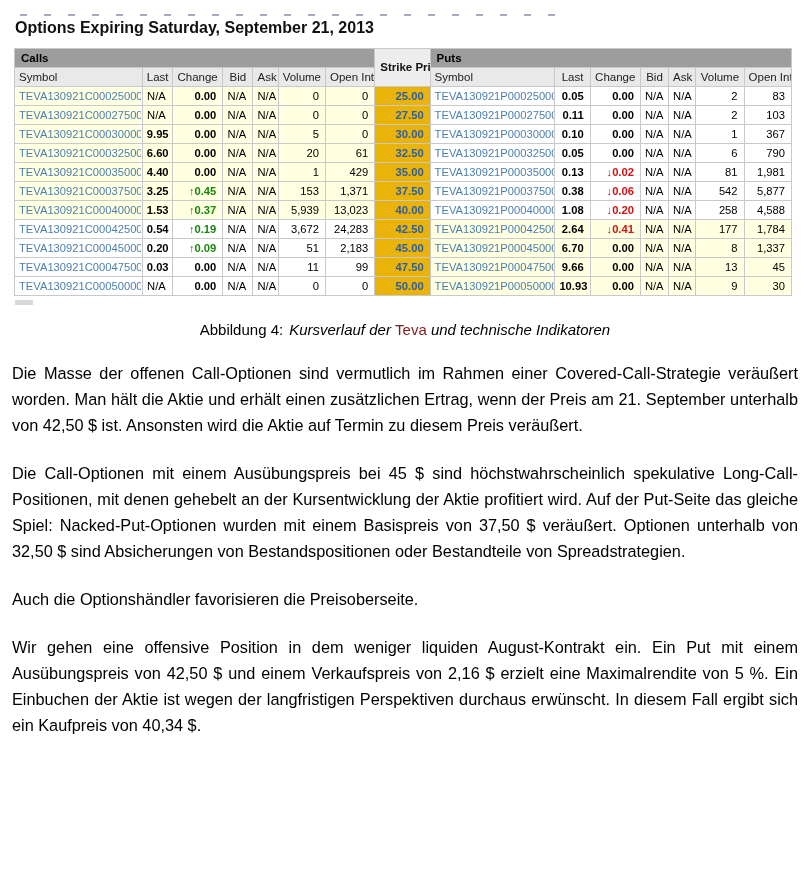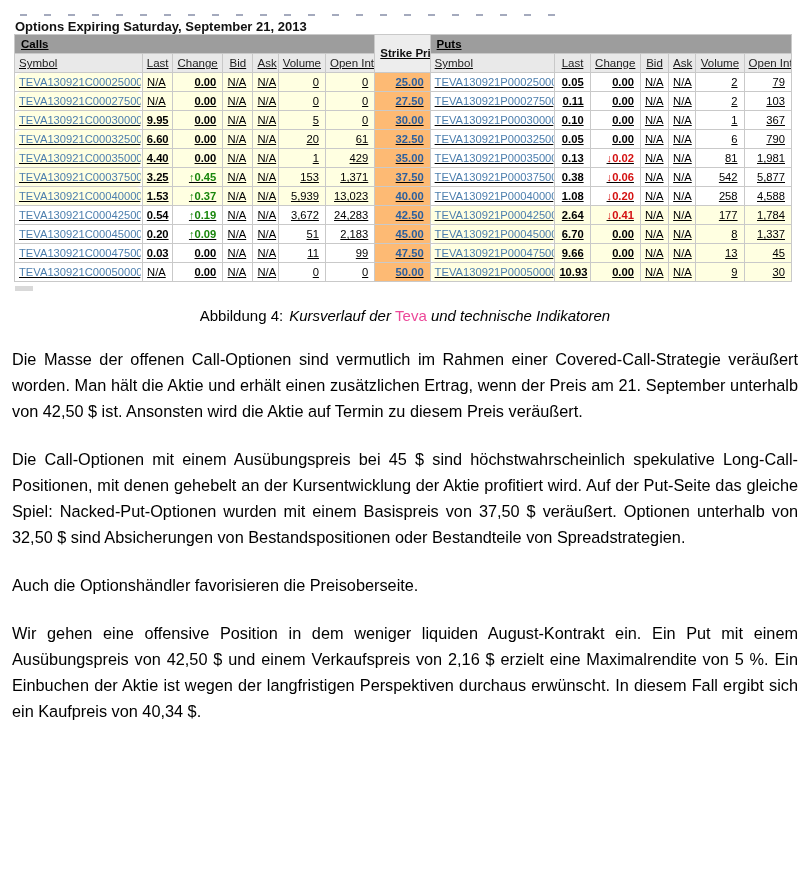--- a/index.html
+++ b/index.html
@@ -16,25 +16,24 @@
   p.body-par{
     font-size:16.3px;line-height:26px;text-align:justify;
     margin:22px 0 0 0;color:#000;
   }
   
   .figure-wrap{margin:14px 0 0 2px;}
   .crop-remnant-top{
     height:2px;width:545px;margin:0 0 3px 6px;
     background:repeating-linear-gradient(90deg, rgba(90,100,135,.55) 0 7px, transparent 7px 24px);
   }
-  .tbl-title{font-size:13px;font-weight:bold;color:#111;margin:0 0 0 1px;}
+  .tbl-title{font-size:16px;font-weight:bold;color:#111;margin:0 0 11px 1px;}
   table.opt{
     border-collapse:collapse;table-layout:fixed;width:778px;
     font-size:11.2px;
-    text-decoration:underline;
   }
   table.opt th, table.opt td{
     border:1px solid #c9c9c9;white-space:nowrap;overflow:hidden;
   }
   th.band{
     background:#9d9d9d;color:#000;font-weight:bold;text-align:left;
     padding:3px 6px;font-size:11.5px;border-color:#8f8f8f;
   }
   th.colhead{
     background:#e9e9e9;color:#222;font-weight:normal;
@@ -43,32 +42,32 @@
   th.colhead.left{text-align:left;}
   th.strikeh{
     background:#ededed;color:#111;font-weight:bold;font-size:11.5px;
     text-align:left;vertical-align:middle;padding:2px 5px;white-space:normal;line-height:1.25;
   }
   table.opt td{padding:1.5px 6px 1.5px 4px;height:15px;}
   td.sym{color:#4d7fae;text-align:left;border-radius:7px;}
   td.r{text-align:right;}
   td.ctr{text-align:center;}
   td.bold{font-weight:bold;}
-  td.strike-cell{color:#2b5f9e;font-weight:bold;text-align:right;padding-right:10px;background:#fdba74;}
+  td.strike-cell{color:#2b5f9e;font-weight:bold;text-align:right;padding-right:10px;background:#eab308;}
   td.y{background:#ffffe1;}
   .up{color:#18860b;font-weight:bold;}
   .dn{color:#d41111;font-weight:bold;}
   .crop-remnant-bottom{width:18px;height:5px;background:#d9d9d9;margin:4px 0 0 1px;}
   
   .fig-caption{
     text-align:center;font-size:15px;margin:16px 0 0 0;color:#000;
   }
   .fig-caption .cap-label{font-weight:normal;margin-right:6px;}
   .fig-caption .cap-it{font-style:italic;}
-  .fig-caption .cap-link{color:#ec4899;font-style:normal;}
+  .fig-caption .cap-link{color:#7f1d1d;font-style:normal;}
 </style>
 </head>
 <body>
 
 <div class="page">
 
 
 
   <div class="figure-wrap">
     <div class="crop-remnant-top"></div>
@@ -123,21 +122,21 @@
             <td class="ctr y">N/A</td>
             <td class="r y">0</td>
             <td class="r y">0</td>
             <td class="strike-cell">25.00</td>
             <td class="sym">TEVA130921P00025000</td>
             <td class="r bold">0.05</td>
             <td class="r bold">0.00</td>
             <td class="ctr">N/A</td>
             <td class="ctr">N/A</td>
             <td class="r">2</td>
-            <td class="r">79</td>
+            <td class="r">83</td>
           </tr>
           <tr>
             <td class="sym y">TEVA130921C00027500</td>
             <td class="ctr y">N/A</td>
             <td class="r y bold">0.00</td>
             <td class="ctr y">N/A</td>
             <td class="ctr y">N/A</td>
             <td class="r y">0</td>
             <td class="r y">0</td>
             <td class="strike-cell">27.50</td>

